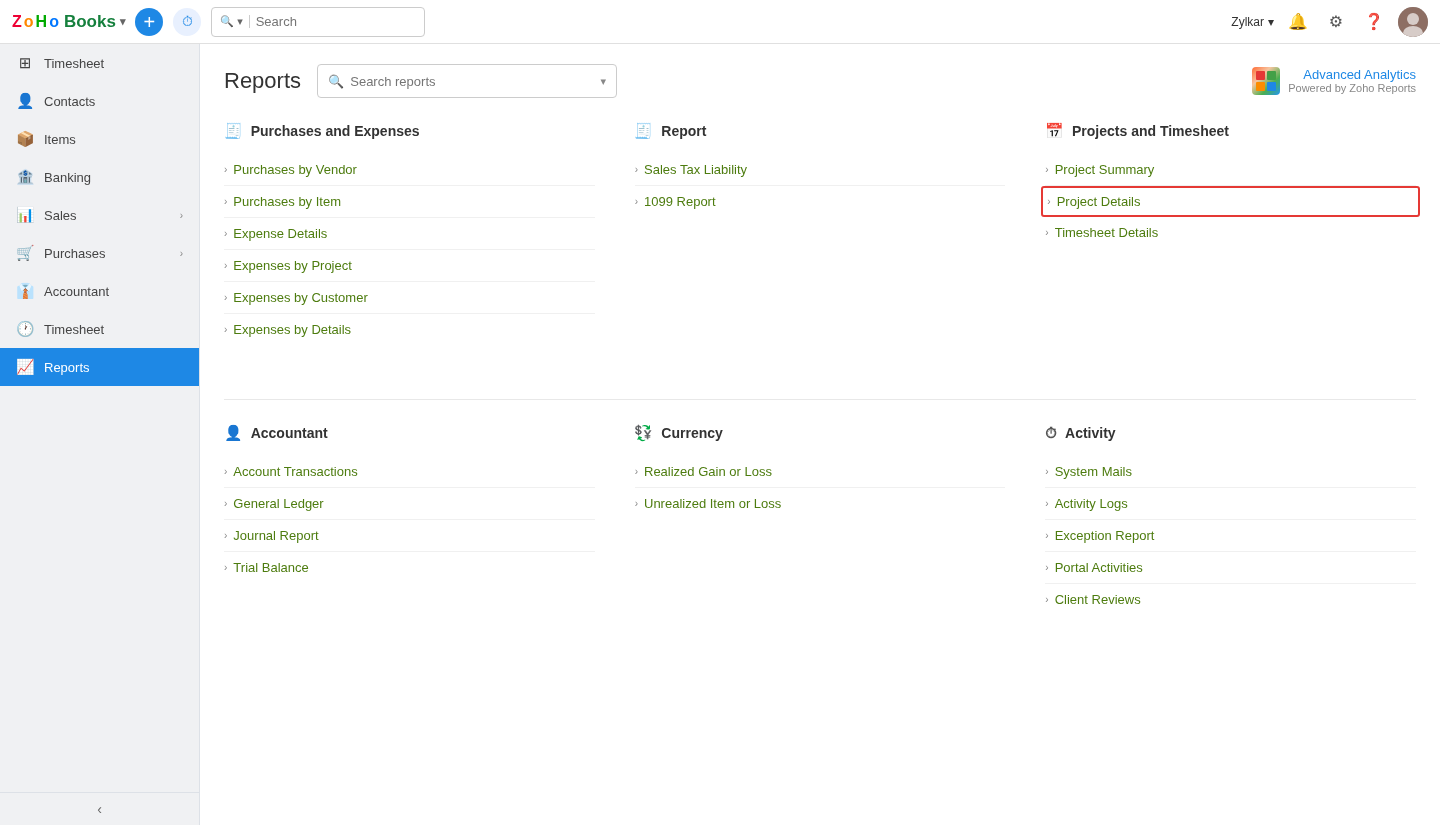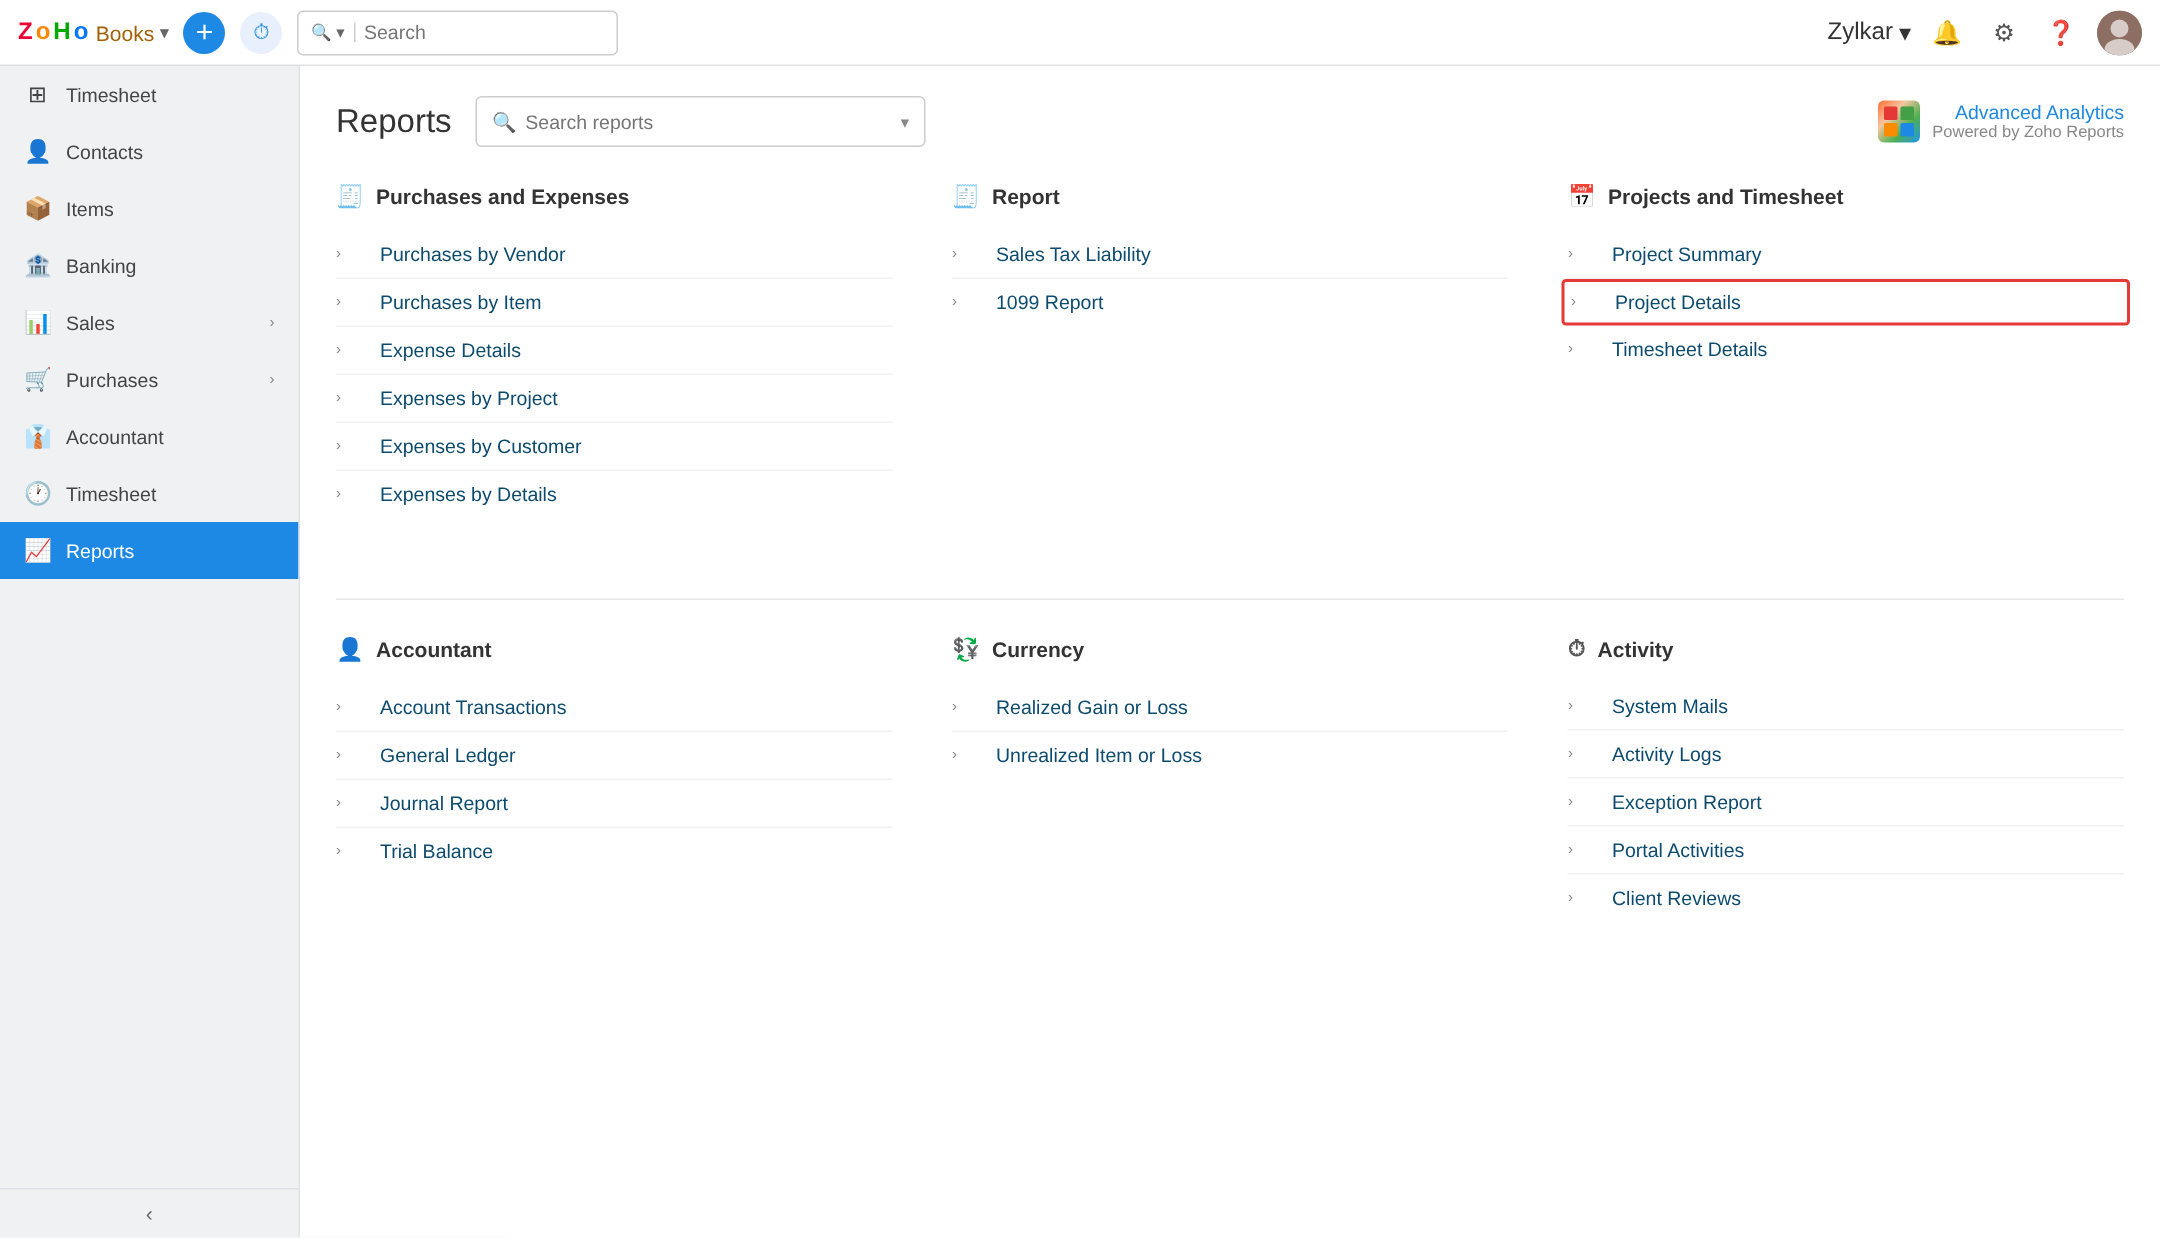--- a/index.html
+++ b/index.html
@@ -17,21 +17,21 @@
       z-index: 10;
       flex-shrink: 0;
     }
     .logo {
       display: flex; align-items: center; gap: 2px; font-weight: bold; font-size: 15px; cursor: pointer;
     }
     .logo-z { color: #e03; font-weight: 900; font-size: 16px; }
     .logo-o1 { color: #f80; font-weight: 900; font-size: 16px; }
     .logo-h { color: #0a0; font-weight: 900; font-size: 16px; }
     .logo-o2 { color: #07f; font-weight: 900; font-size: 16px; }
-    .logo-books { color: #a16207; font-size: 14px; font-weight: 400; margin-left: 3px; }
+    .logo-books { color: #15803d; font-size: 17px; font-weight: 700; margin-left: 3px; }
     .logo-caret { color: #666; font-size: 11px; margin-left: 2px; }
 
     .nav-add-btn {
       width: 28px; height: 28px; border-radius: 50%; background: #1e88e5; color: #fff;
       border: none; font-size: 20px; cursor: pointer; display: flex; align-items: center; justify-content: center; line-height: 1;
     }
     .nav-clock-btn {
       width: 28px; height: 28px; border-radius: 50%; background: #e8f0fe; color: #1e88e5;
       border: none; font-size: 14px; cursor: pointer; display: flex; align-items: center; justify-content: center;
     }
@@ -40,21 +40,21 @@
       display: flex; align-items: center;
       border: 1px solid #ccc; border-radius: 4px; padding: 0 8px;
       height: 30px; min-width: 200px; background: #fff; gap: 4px;
     }
     .nav-search input {
       border: none; outline: none; font-size: 13px; color: #333; width: 160px;
     }
     .search-filter { color: #666; font-size: 11px; border-right: 1px solid #ccc; padding-right: 6px; margin-right: 2px; cursor: pointer; }
 
     .nav-spacer { flex: 1; }
-    .nav-user { display: flex; align-items: center; gap: 4px; cursor: pointer; font-size: 16px; color: #333; }
+    .nav-user { display: flex; align-items: center; gap: 4px; cursor: pointer; font-size: 12px; color: #333; }
     .nav-icon-btn {
       width: 28px; height: 28px; border-radius: 50%; background: transparent;
       border: none; font-size: 16px; cursor: pointer; display: flex; align-items: center; justify-content: center; color: #555;
     }
     .nav-avatar {
       width: 30px; height: 30px; border-radius: 50%; background: #bbb;
       display: flex; align-items: center; justify-content: center; overflow: hidden; cursor: pointer;
     }
 
     
@@ -126,21 +126,21 @@
       display: flex; align-items: center; gap: 8px;
     }
     .section-icon { font-size: 15px; color: #555; }
 
     .report-item {
       display: flex; align-items: center; gap: 6px; padding: 8px 0;
       border-bottom: 1px solid #f0f0f0; cursor: pointer;
     }
     .report-item:last-child { border-bottom: none; }
     .report-item .ri-arrow { color: #888; font-size: 10px; }
-    .report-item .ri-label { color: #0c4a6e; font-size: 13px; margin-left: 20px; }
+    .report-item .ri-label { color: #4d7c0f; font-size: 13px; }
 
     .project-details-item {
       border: 2px solid #e53935;
       border-radius: 3px;
       padding: 6px 4px;
       margin: 0 -4px;
     }
 
     
     .sidebar-collapse {

